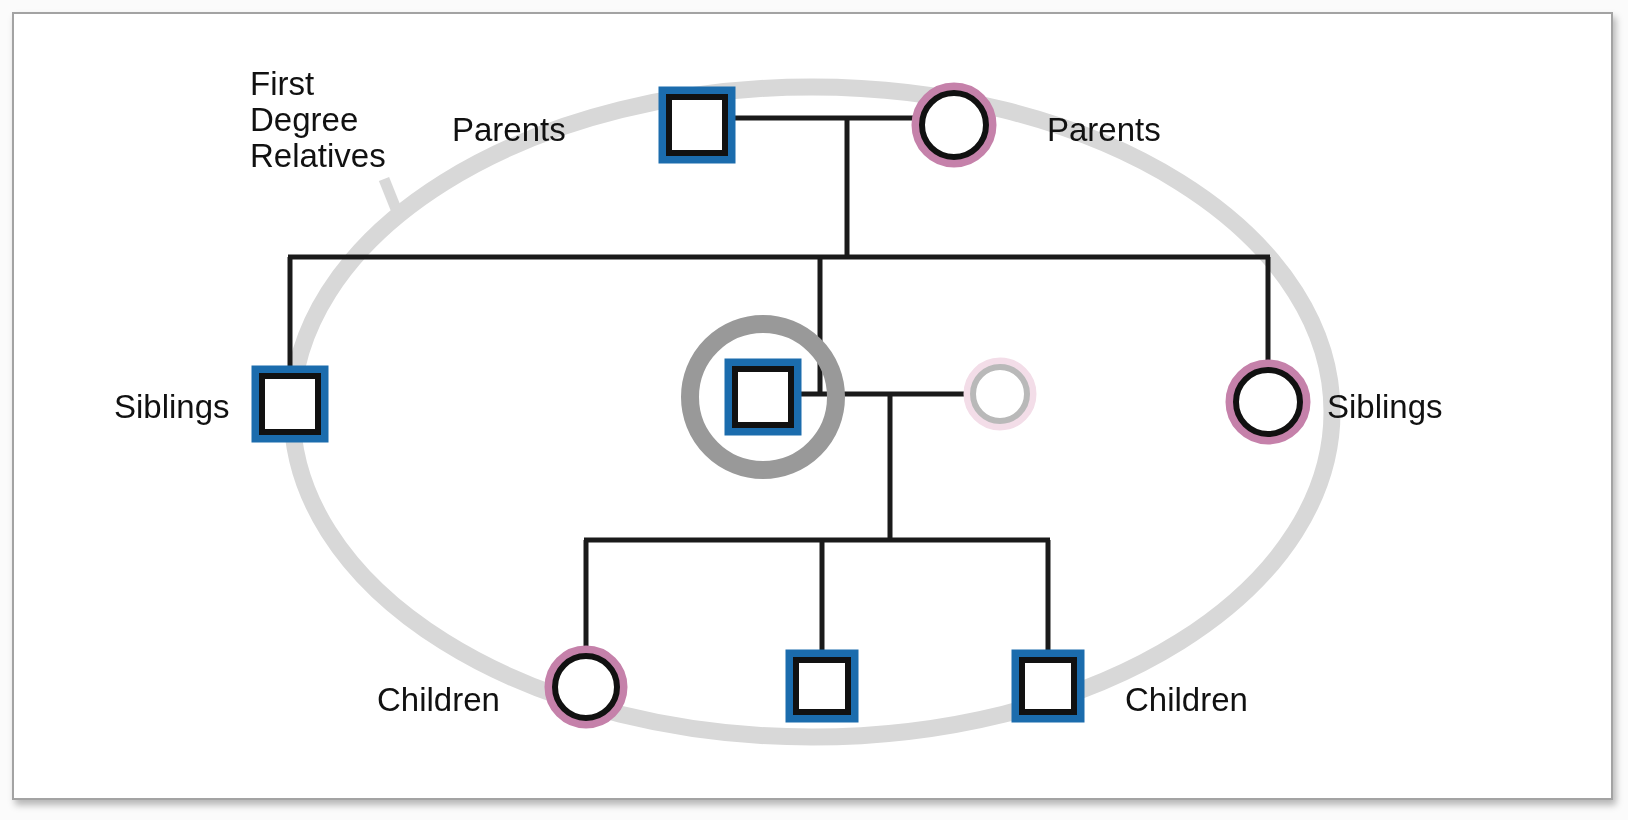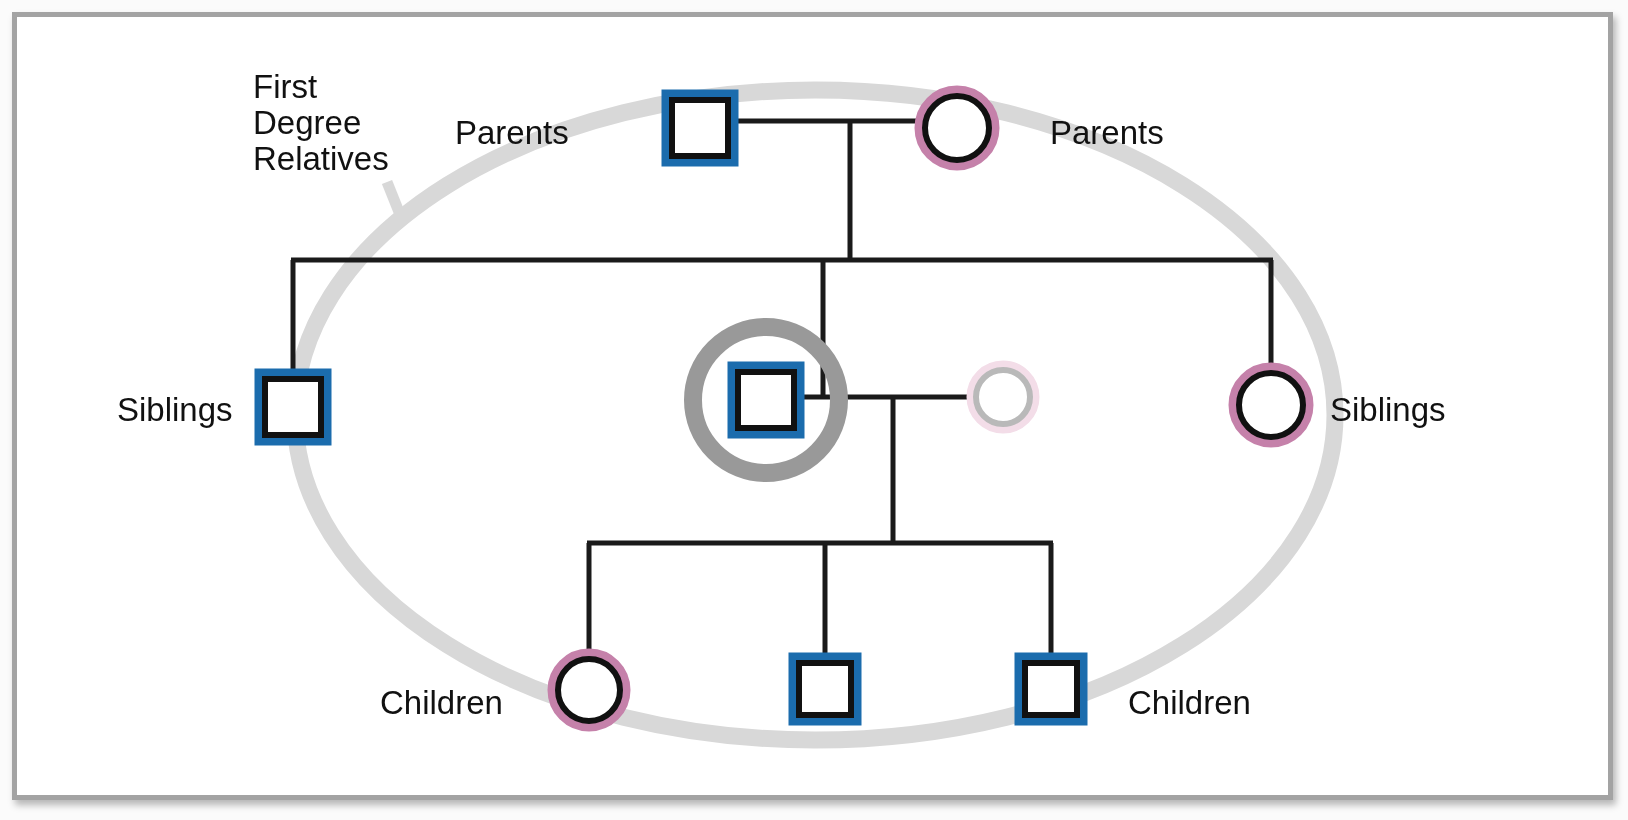--- a/index.html
+++ b/index.html
@@ -10,21 +10,21 @@
   }
   #stage{
     position:relative;width:1628px;height:820px;
     background:#fbfbfb;
   }
   
   #card{
     position:absolute;left:12px;top:12px;
     width:1601px;height:788px;
     background:#ffffff;
-    border:5px solid #a3a3a3;
+    border:2px solid #a3a3a3;
     box-shadow:3px 5px 7px rgba(0,0,0,0.28);
     box-sizing:border-box;
     overflow:hidden;
   }
   #canvas{position:absolute;left:0;top:0;width:1601px;height:788px;}
   .lbl{
     position:absolute;
     color:#111111;
     font-size:33px;
     line-height:36px;

